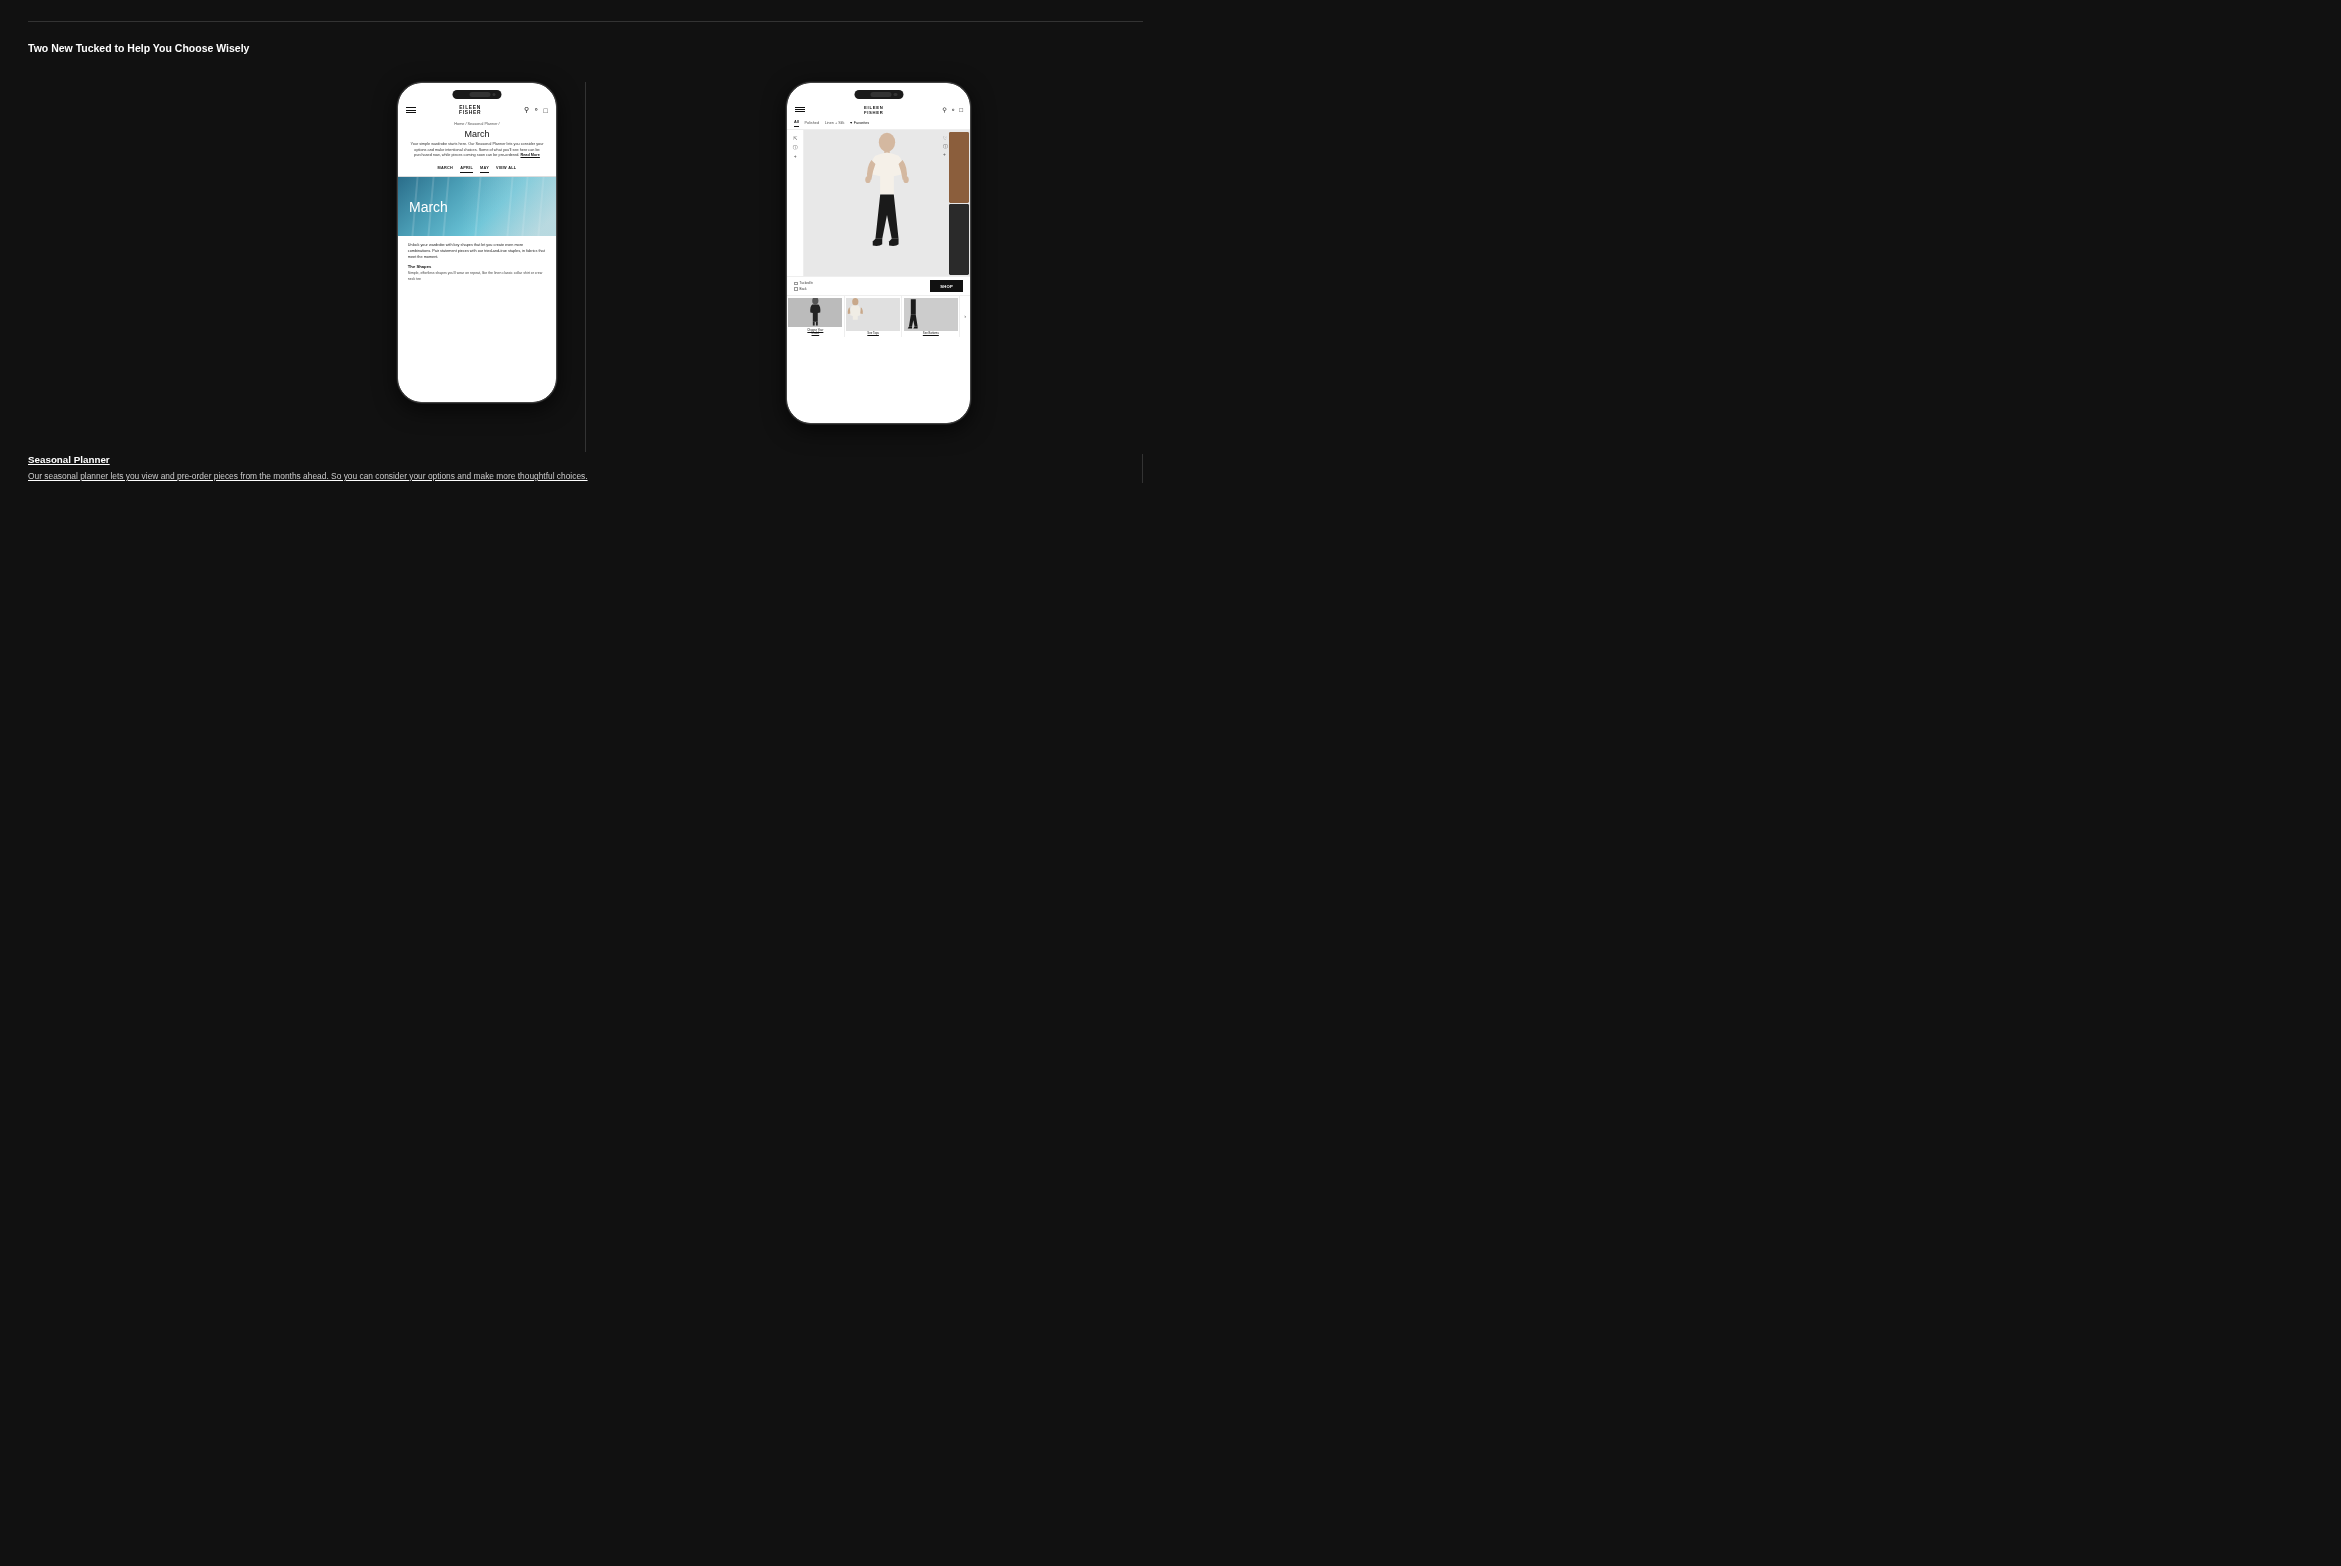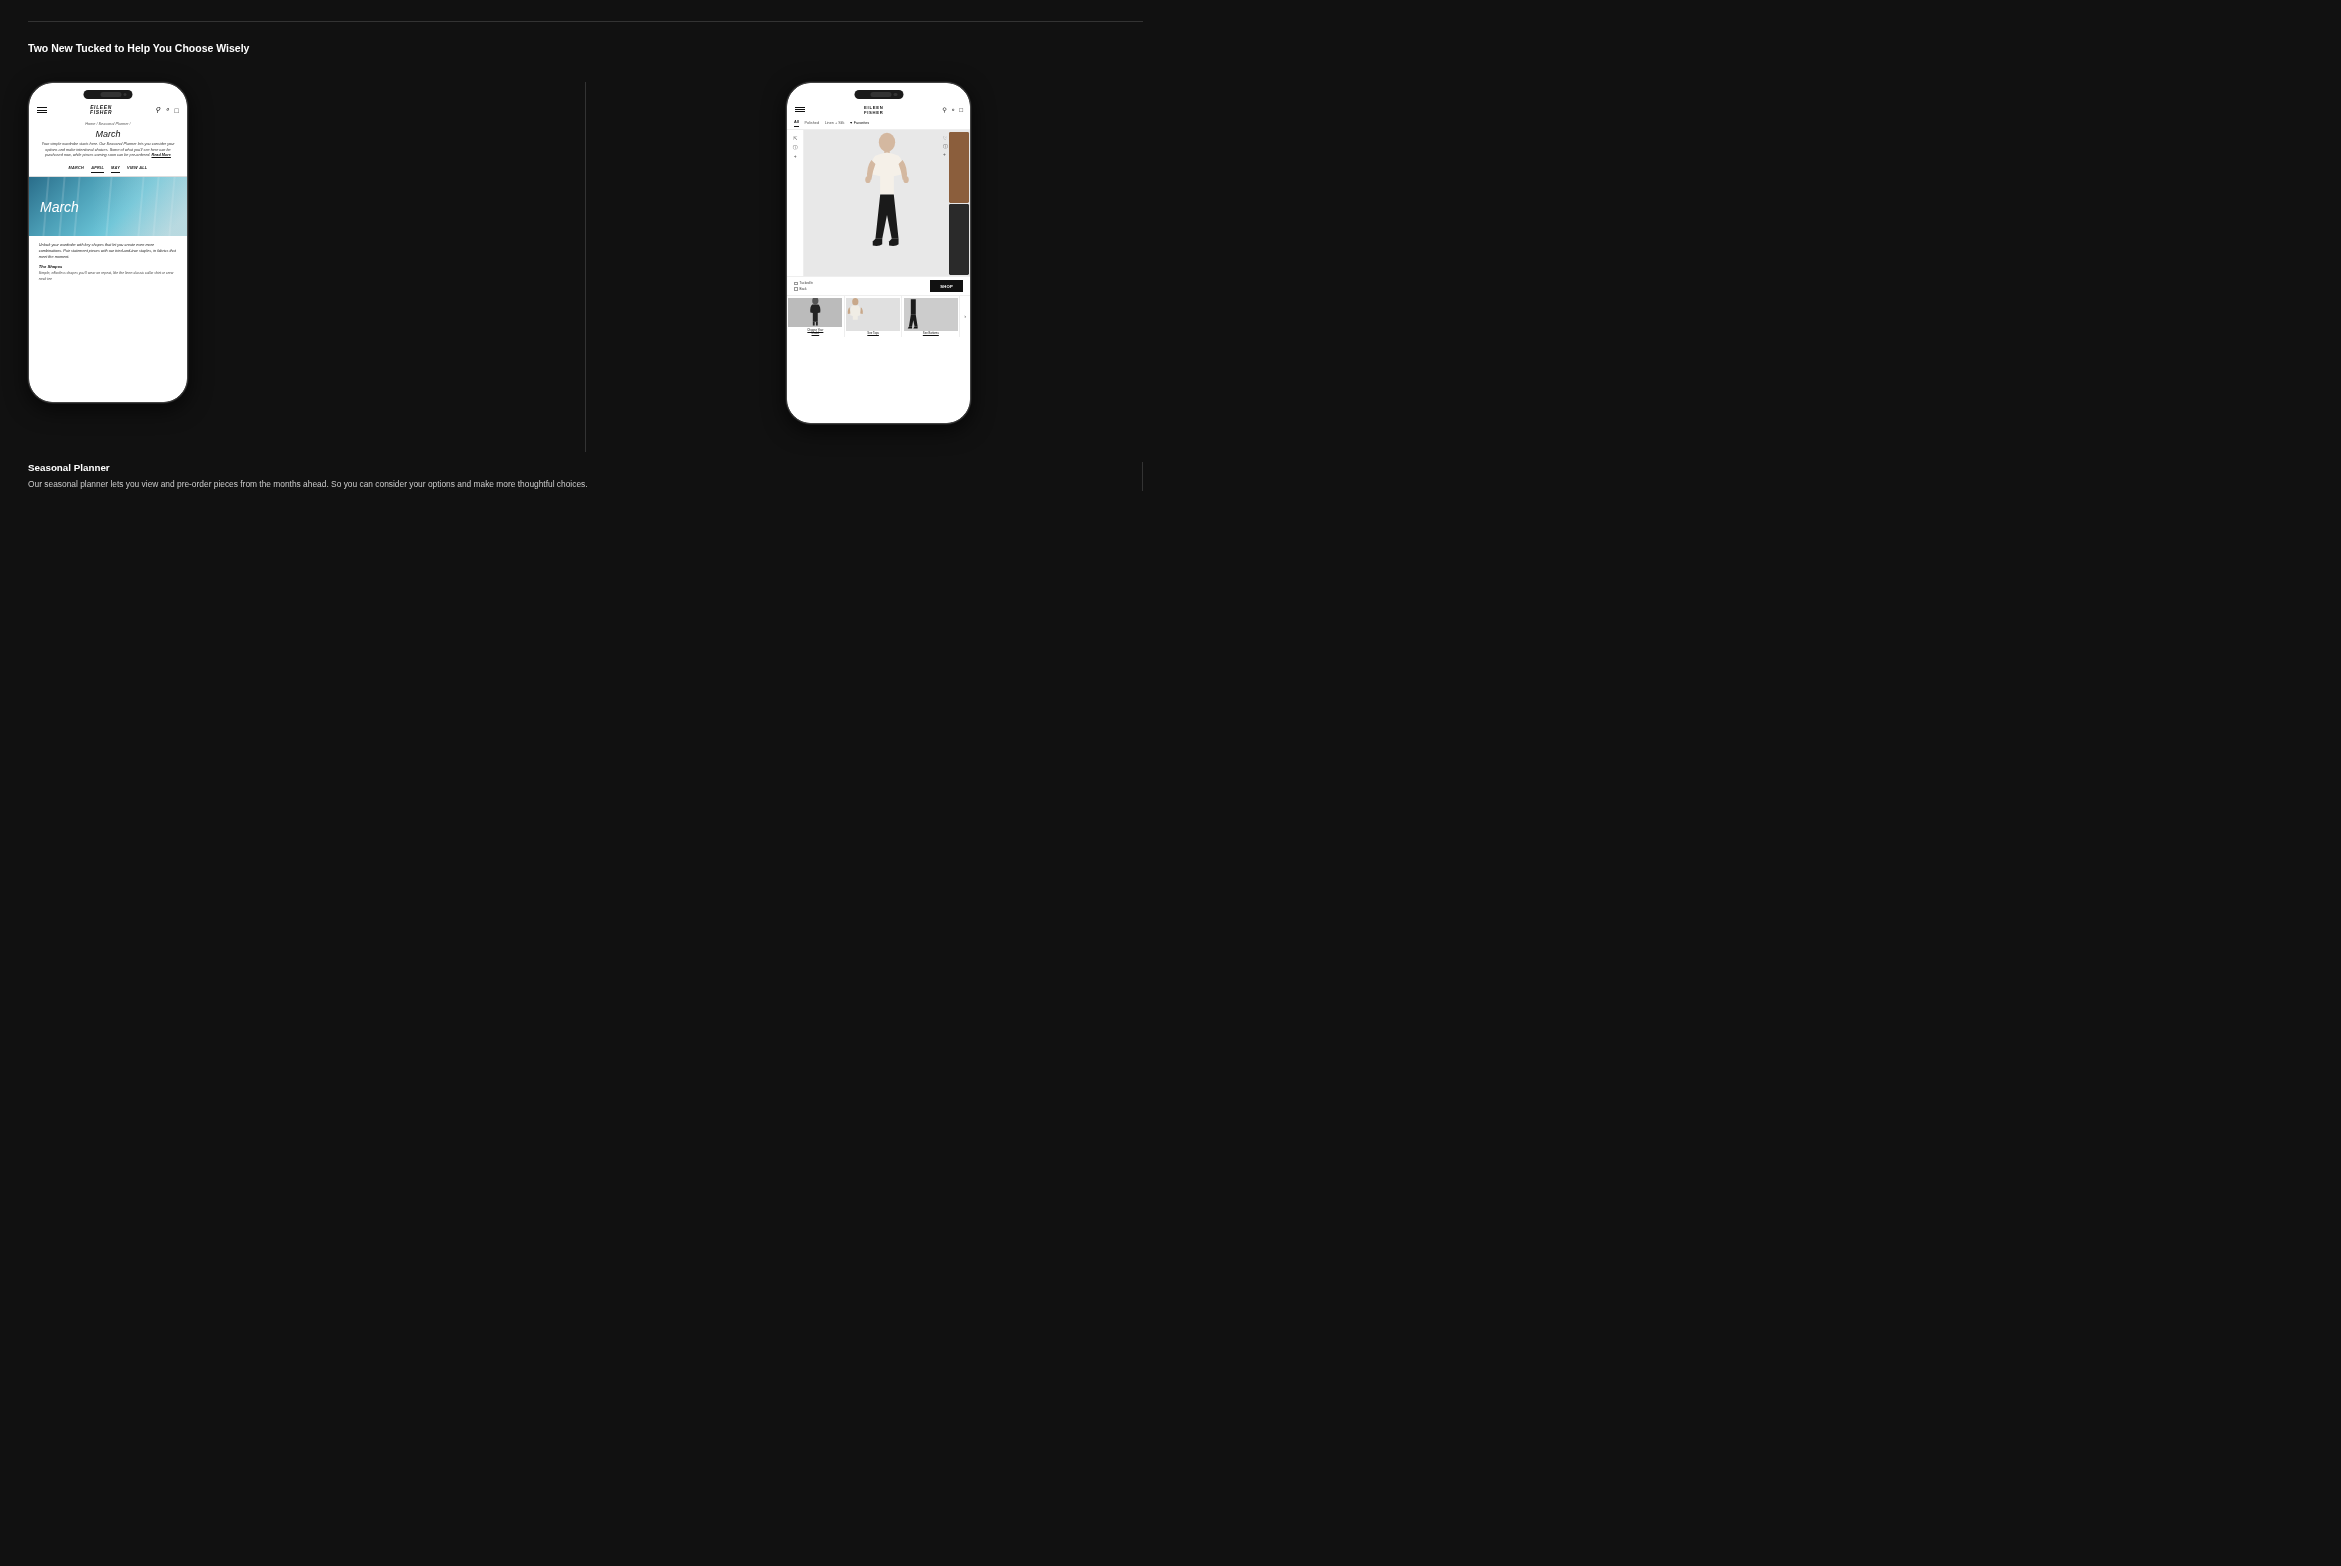--- a/index.html
+++ b/index.html
@@ -32,25 +32,24 @@
     .main-content {
       display: flex;
       flex-direction: row;
       gap: 0;
     }
 
     .left-section {
       flex: 1;
       display: flex;
       flex-direction: column;
-      align-items: flex-start;
+      align-items: flex-end;
       border-right: 0.7px solid #333;
       padding-right: 28px;
       padding-bottom: 28px;
-      font-style: italic;
     }
 
     .right-section {
       flex: 1;
       display: flex;
       flex-direction: column;
       align-items: center;
       padding-left: 28px;
       padding-bottom: 28px;
     }
@@ -456,21 +455,22 @@
       align-items: center;
       justify-content: center;
       font-size: 5.6px;
       color: #555;
     }
 
     
     .bottom-labels {
       display: flex;
       width: 100%;
-      margin-top: 10px;
+      margin-top: 2px;
+      text-decoration: underline;
     }
 
     .bottom-label-left {
       flex: 1;
       padding-right: 28px;
       border-right: 0.7px solid #333;
     }
 
     .bottom-label-right {
       flex: 1;

